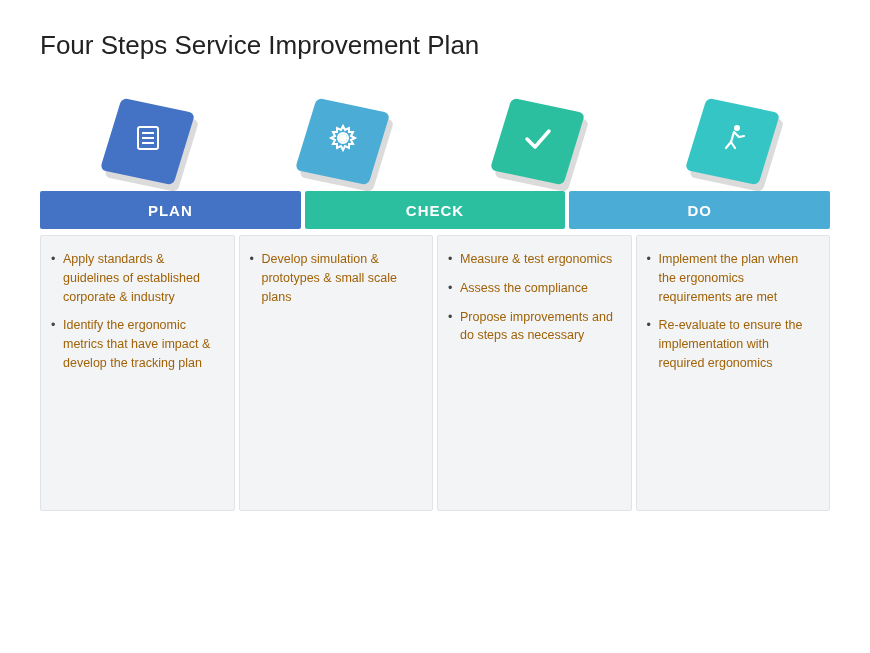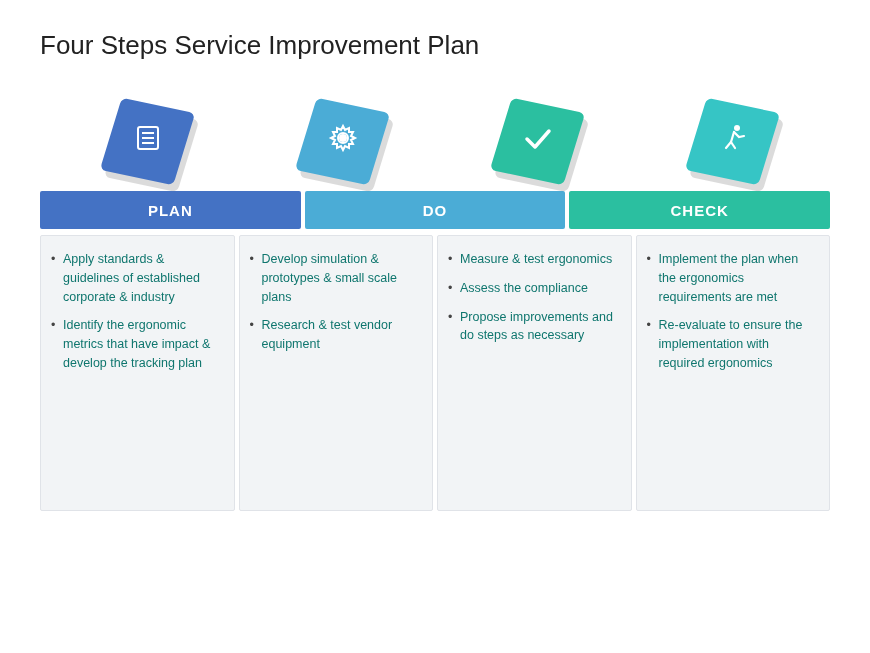--- a/index.html
+++ b/index.html
@@ -98,21 +98,21 @@
       padding: 14px 12px 14px 8px;
       min-height: 220px;
     }
     .content-cell ul {
       list-style: none;
       padding: 0;
       margin: 0;
     }
     .content-cell ul li {
       font-size: 12.5px;
-      color: #0f766e;
+      color: #a16207;
       line-height: 1.5;
       margin-bottom: 10px;
       padding-left: 14px;
       position: relative;
     }
     .content-cell ul li::before {
       content: '•';
       position: absolute;
       left: 2px;
       top: 0;
@@ -190,35 +190,34 @@
               <path d="M17 10 L22 15 L27 14" stroke="white" stroke-width="2.2" stroke-linecap="round" fill="none"></path>
               <path d="M14 20 L18 26" stroke="white" stroke-width="2.2" stroke-linecap="round" fill="none"></path>
             </svg>
           </div>
         </div>
       </div>
     </div>
 
     <div class="labels-row">
       <div class="label-cell color-blue">PLAN</div>
+      <div class="label-cell color-teal">CHECK</div>
       <div class="label-cell color-blue-mid">DO</div>
-      <div class="label-cell color-teal">CHECK</div>
     </div>
 
     <div class="content-row">
       <div class="content-cell">
         <ul>
           <li>Apply standards &amp; guidelines of established corporate &amp; industry</li>
           <li>Identify the ergonomic metrics that have impact &amp; develop the tracking plan</li>
         </ul>
       </div>
       <div class="content-cell">
         <ul>
           <li>Develop simulation &amp; prototypes &amp; small scale plans</li>
-          <li>Research &amp; test vendor equipment</li>
         </ul>
       </div>
       <div class="content-cell">
         <ul>
           <li>Measure &amp; test ergonomics</li>
           <li>Assess the compliance</li>
           <li>Propose improvements and do steps as necessary</li>
         </ul>
       </div>
       <div class="content-cell">

